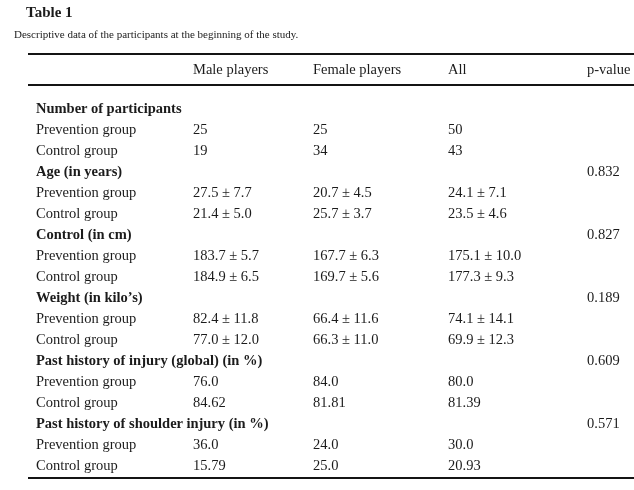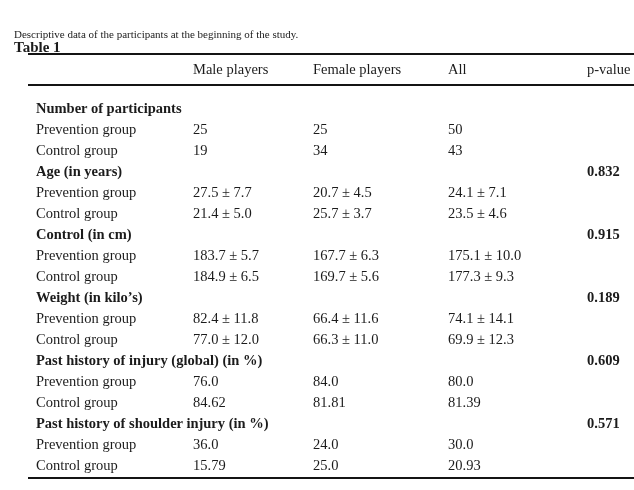--- a/index.html
+++ b/index.html
@@ -6,22 +6,22 @@
   body {
     width: 634px; height: 490px;
     background: #ffffff;
     font-family: "Liberation Serif", "DejaVu Serif", serif;
     color: #1b1b1b;
     position: relative;
     overflow: hidden;
   }
   .page { position: absolute; inset: 0; background: #ffffff; }
   .table-title {
-    position: absolute; left: 14px; top: 2px;
-    font-size: 15px; font-weight: bold; line-height: 20px; margin-top: 35px;
+    position: absolute; left: 26px; top: 2px;
+    font-size: 15px; font-weight: bold; line-height: 20px;
   }
   .table-caption {
     position: absolute; left: 14px; top: 24px;
     font-size: 11px; line-height: 20px;
   }
   .table {
     position: absolute; left: 28px; top: 53px; width: 610px;
     border-top: 2px solid #141414;
     border-bottom: 2px solid #141414;
     box-sizing: border-box;
@@ -36,21 +36,21 @@
     height: 29px; line-height: 29px;
     border-bottom: 2px solid #141414;
   }
   .tbody { padding: 12px 0 1px 0; }
   .trow { height: 21px; line-height: 21px; }
   .cell {
     white-space: nowrap; overflow: hidden;
     font-size: 14.5px;
   }
   .section .label { grid-column: 1 / 5; font-weight: bold; }
-  .section .pval { font-weight: bold; }
+  .section .pval { font-weight: normal; }
   .pval { font-weight: bold; margin-left: 16px; }
   .thead .pval { font-weight: normal; }
 </style>
 </head>
 <body>
 
 <div class="page">
   <div class="table-title">Table 1</div>
   <div class="table-caption">Descriptive data of the participants at the beginning of the study.</div>
 
@@ -94,21 +94,21 @@
         </div>
         <div class="grid-row trow data">
           <div class="cell label">Control group</div>
           <div class="cell">21.4 ± 5.0</div>
           <div class="cell">25.7 ± 3.7</div>
           <div class="cell">23.5 ± 4.6</div>
           <div class="cell pval"></div>
         </div>
         <div class="grid-row trow section">
           <div class="cell label">Control (in cm)</div>
-          <div class="cell pval">0.915</div>
+          <div class="cell pval">0.827</div>
         </div>
         <div class="grid-row trow data">
           <div class="cell label">Prevention group</div>
           <div class="cell">183.7 ± 5.7</div>
           <div class="cell">167.7 ± 6.3</div>
           <div class="cell">175.1 ± 10.0</div>
           <div class="cell pval"></div>
         </div>
         <div class="grid-row trow data">
           <div class="cell label">Control group</div>

